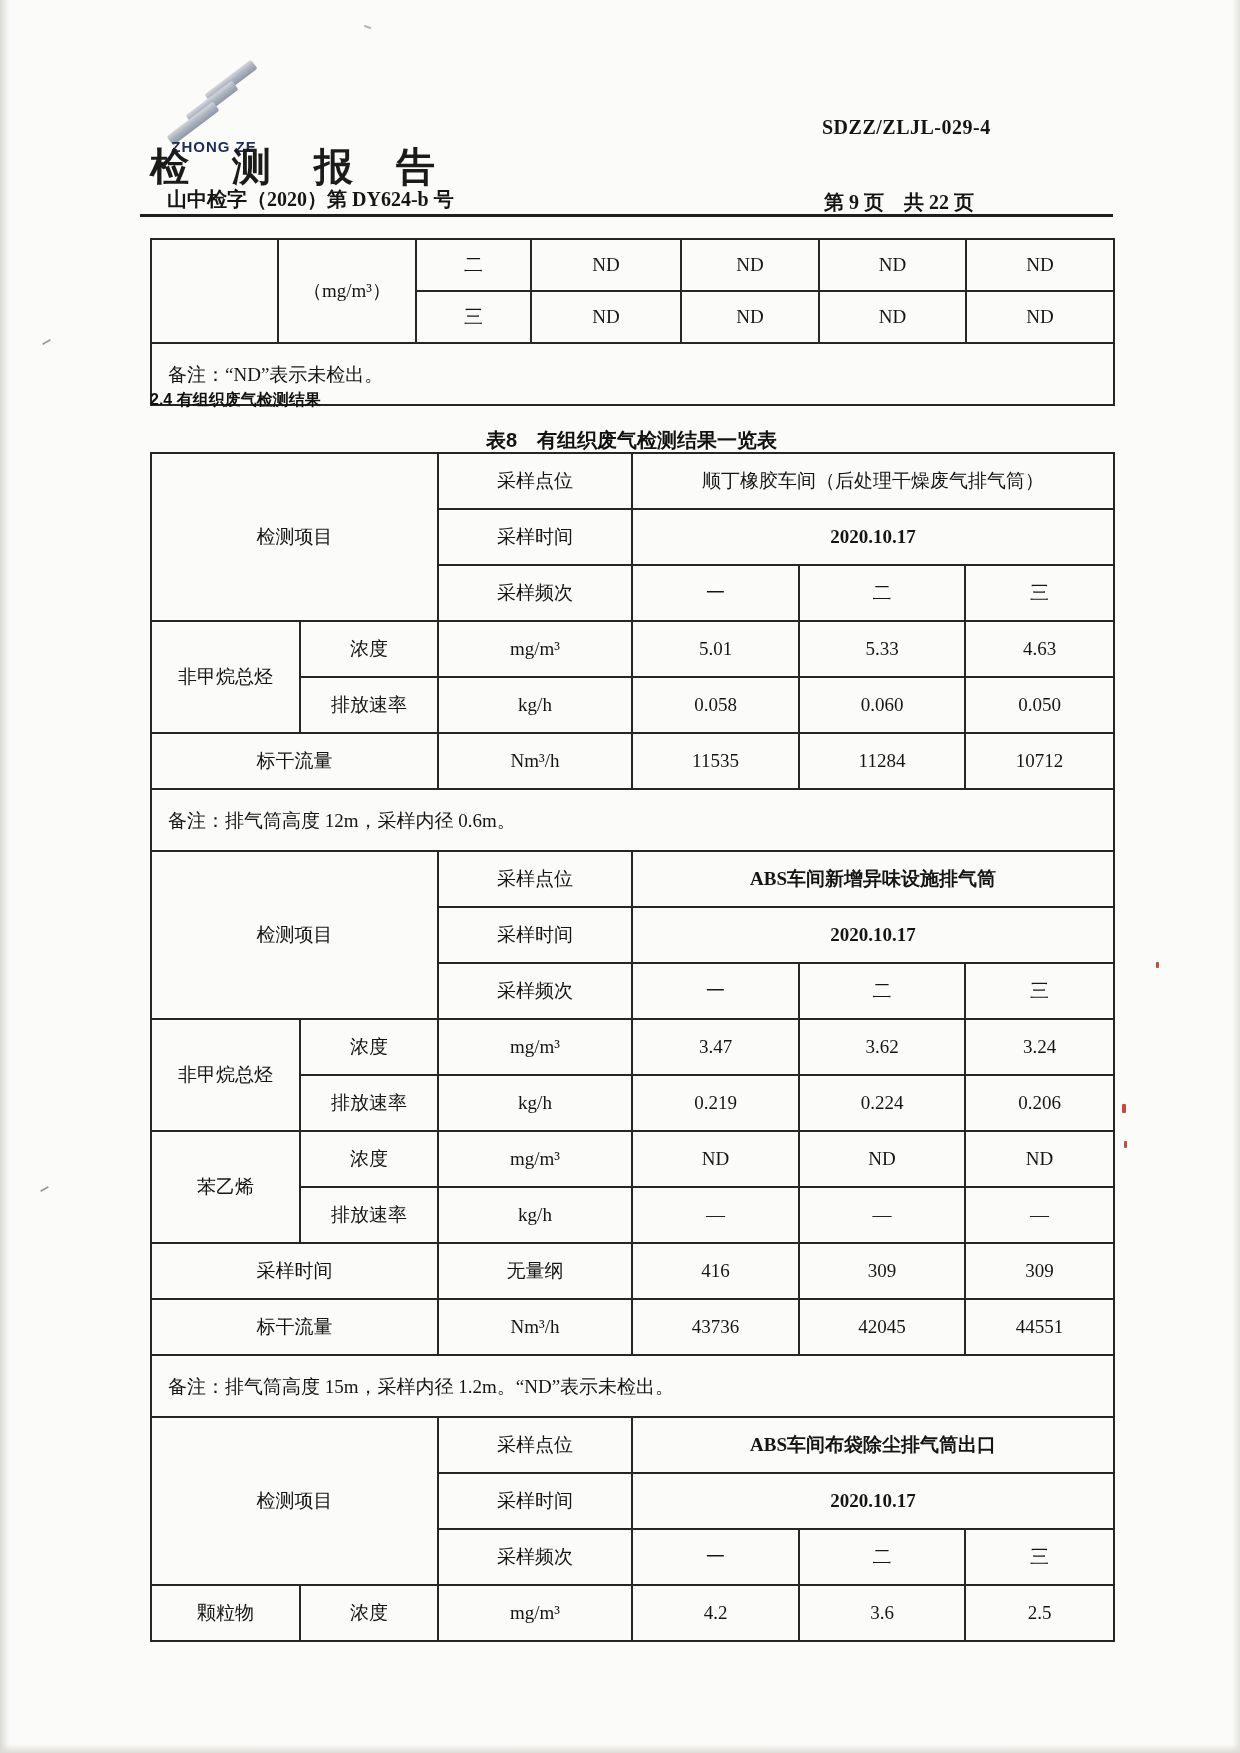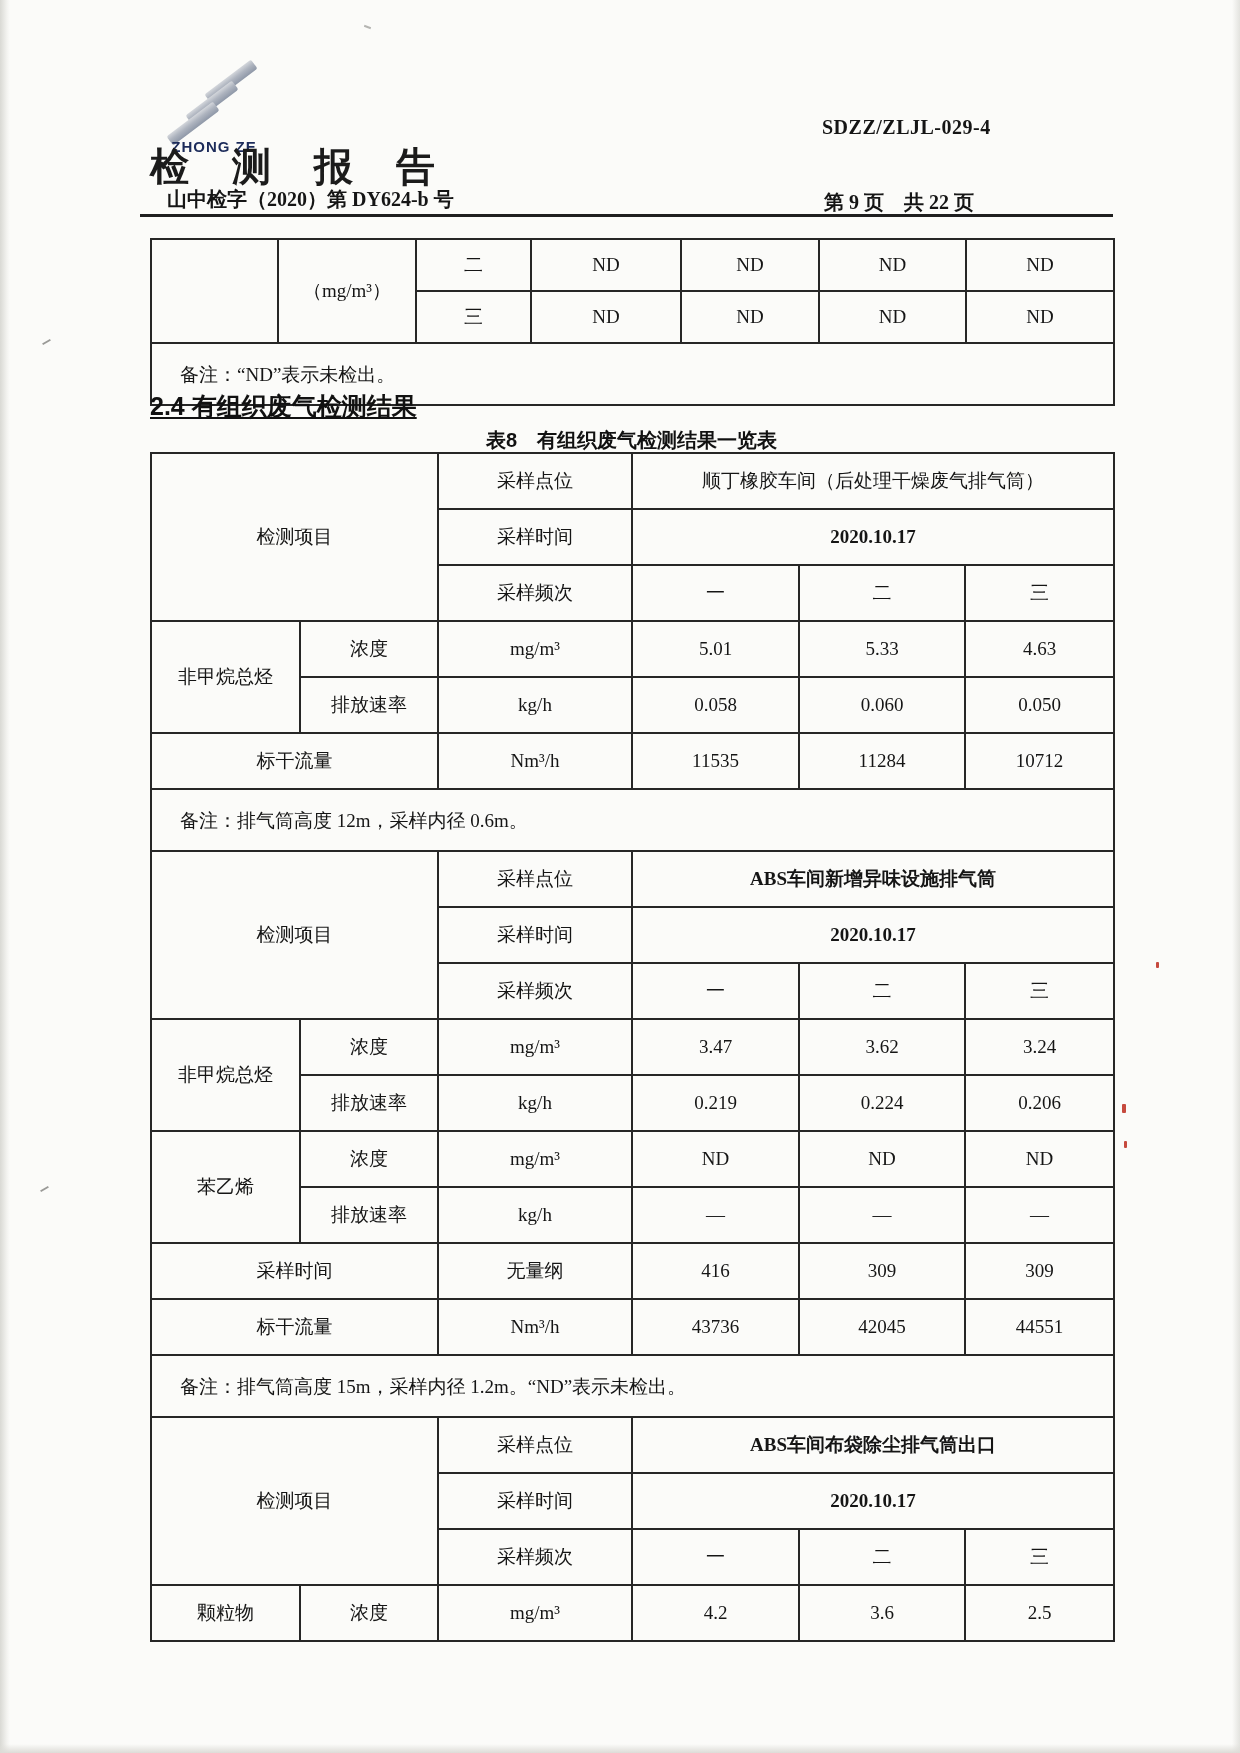--- a/index.html
+++ b/index.html
@@ -32,29 +32,29 @@
   .report-no{left:150px;top:186px;font-size:20px;font-weight:bold;margin-left:17px;}
   .page-num{left:824px;top:189px;font-size:20px;font-weight:bold;}
   .header-rule{left:140px;top:214px;width:973px;height:3px;background:#1f1f1f;}
 
   
   table{border-collapse:collapse;table-layout:fixed;width:963px;background:transparent;}
   td{border:2px solid #262626;text-align:center;vertical-align:middle;
      font-size:19px;line-height:1.3;padding:0;overflow:hidden;}
   tr.r td{height:54px;}
   tr.fr td{height:50px;}
-  tr.note td{height:58px;text-align:left;padding:2px 12px 0 28px;}
+  tr.note td{height:58px;text-align:left;padding:2px 12px 0 16px;}
   .b{font-weight:bold;margin-left:12px;}
   .frag-wrap{left:150px;top:238px;}
   .main-tables{left:150px;top:452px;}
   .main-tables table{margin-top:-2px;}
   .main-tables table:first-child{margin-top:0;}
 
-  .section-heading{left:150px;top:390px;font-size:25px;font-weight:bold;
-    font-family:"Liberation Sans","DejaVu Sans",sans-serif;color:#111;text-decoration:underline;}
+  .section-heading{left:150px;top:390px;font-size:16px;font-weight:bold;
+    font-family:"Liberation Sans","DejaVu Sans",sans-serif;color:#111;}
   .table-caption{left:150px;top:427px;width:963px;text-align:center;
     font-size:20px;font-weight:bold;
     font-family:"Liberation Sans","DejaVu Sans",sans-serif;color:#111;}
 
   
   .speck{position:absolute;background:#9a9a97;}
   .sp1{left:42px;top:341px;width:9px;height:2px;transform:rotate(-30deg);}
   .sp2{left:40px;top:1188px;width:9px;height:2px;transform:rotate(-30deg);}
   .sp3{left:364px;top:26px;width:7px;height:2px;transform:rotate(20deg);background:#b5b5b2;}
   .speck-red{position:absolute;background:#c64a3e;border-radius:1px;}

